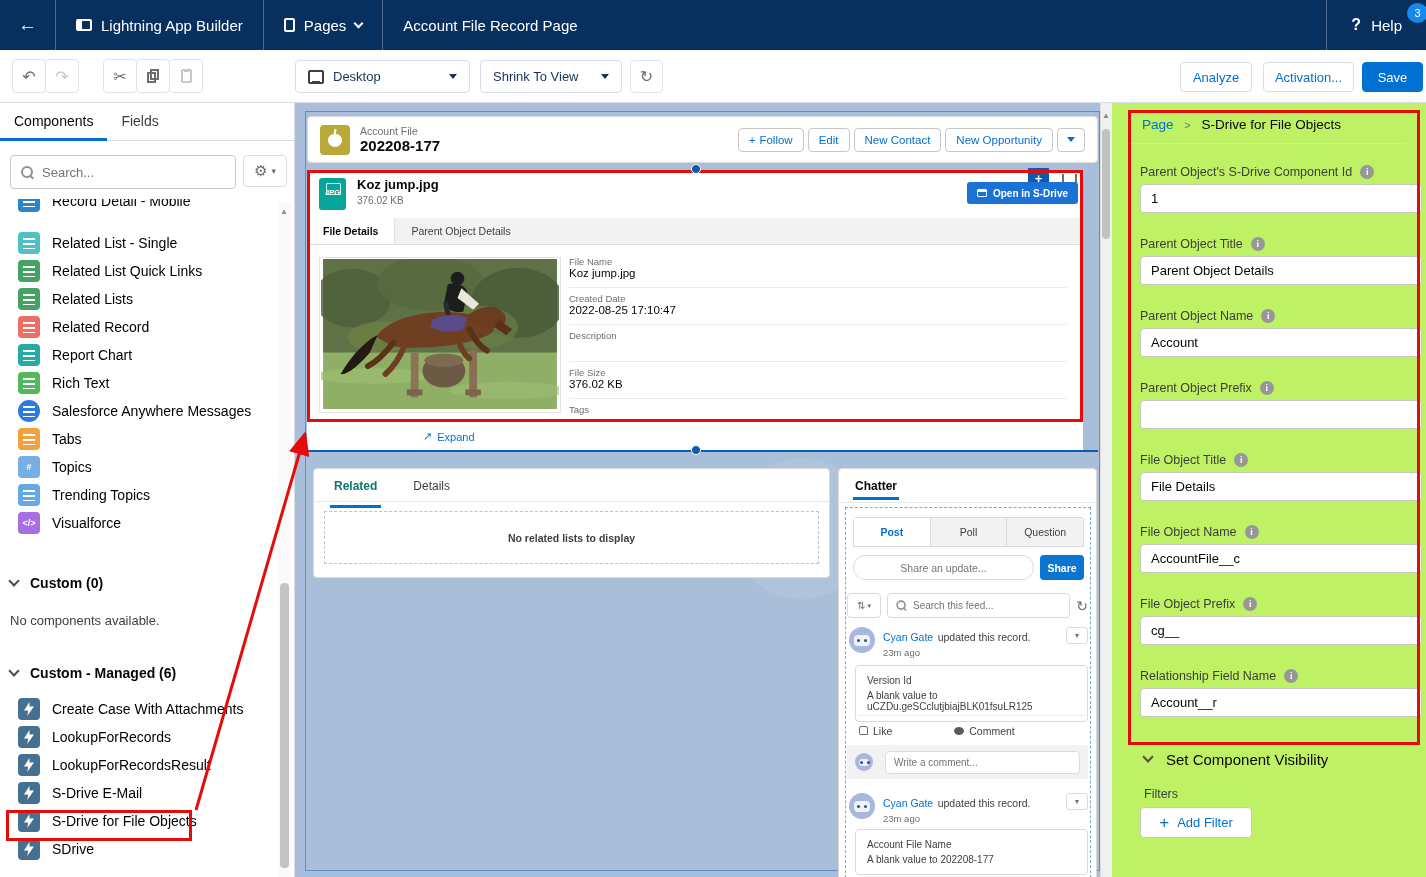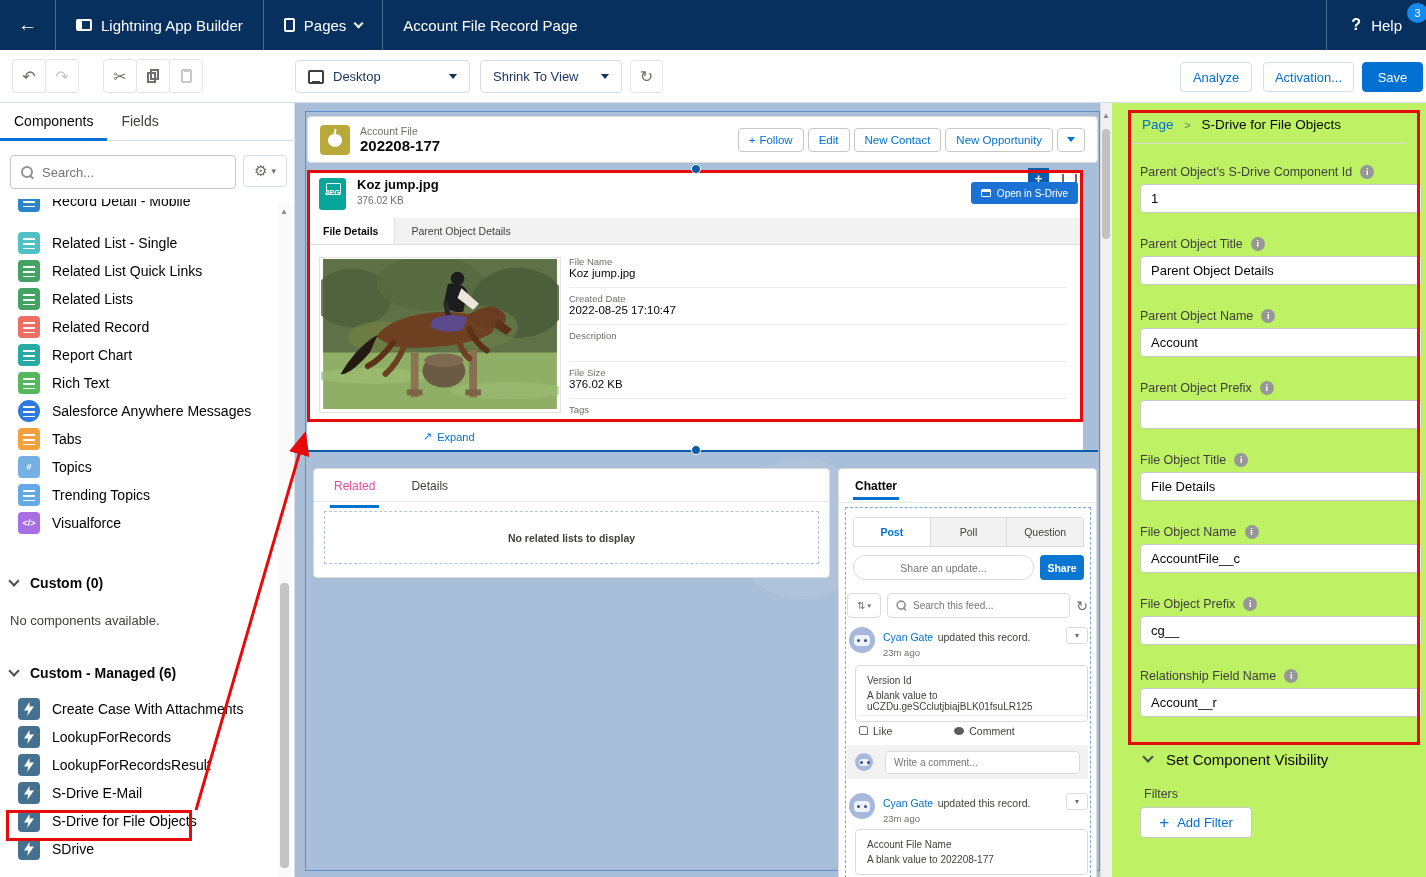--- a/index.html
+++ b/index.html
@@ -70,21 +70,21 @@
 .rbtn{height:24px;border:1px solid #c9c7c5;border-radius:4px;background:#fff;color:#0070d2;font-size:11.5px;display:flex;align-items:center;padding:0 10px;gap:4px;cursor:pointer}
 .bluetxt{color:#0070d2}
 .tridn{width:0;height:0;border-left:4px solid transparent;border-right:4px solid transparent;border-top:5px solid #0070d2}
 
 .filecomp{position:absolute;left:12px;top:67px;width:776px;height:280px;background:#fff}
 .fhead{position:relative;height:48px}
 .jpgic{position:absolute;left:12px;top:8px;width:27px;height:32px;background:#06a59a;border-radius:3px;color:#fff;font-size:7.5px;font-weight:bold;display:flex;align-items:flex-end;justify-content:center;padding-bottom:13px}
 .jpgic::before{content:"";position:absolute;top:5px;left:7px;width:13px;height:10px;border:1.5px solid rgba(255,255,255,.9);border-radius:1px}
 .fname{position:absolute;left:50px;top:7px;font-size:13px;font-weight:bold;color:#080707}
 .fsize{position:absolute;left:50px;top:25px;font-size:10px;color:#706e6b}
-.openbtn{position:absolute;right:5px;top:12px;height:22px;background:#1a73d4;border-radius:3px;color:#fff;font-size:10px;font-weight:normal;display:flex;align-items:center;padding:0 10px;gap:6px;cursor:pointer}
+.openbtn{position:absolute;right:5px;top:12px;height:22px;background:#1a73d4;border-radius:3px;color:#fff;font-size:10px;font-weight:bold;display:flex;align-items:center;padding:0 10px;gap:6px;cursor:pointer}
 .winw{width:10px;height:8px;border:1.5px solid #fff;border-radius:1px;position:relative}
 .winw::after{content:"";position:absolute;left:0;right:0;top:0;height:2px;background:#fff}
 .movebtn{position:absolute;right:34px;top:-2px;width:21px;height:20px;background:#0b5cab;color:#fff;display:flex;align-items:center;justify-content:center;font-size:13px;font-weight:bold;cursor:grab}
 .trashbtn{position:absolute;right:8px;top:0px;width:14px;height:16px;cursor:pointer}
 .trashbtn::before{content:"";position:absolute;left:1px;top:4px;width:11px;height:11px;border:2px solid #706e6b;border-top:none;border-radius:0 0 2px 2px}
 .trashbtn::after{content:"";position:absolute;left:0;top:1px;width:13px;height:2px;background:#706e6b}
 .ftabs{position:absolute;left:0;right:0;top:48px;height:27px;background:#f3f2f2;border-bottom:1px solid #ddd;display:flex;font-size:10.5px;color:#3e3e3c}
 .ftab{padding:0 16px;display:flex;align-items:center;cursor:pointer}
 .ftab.on{background:#fff;font-weight:bold;color:#080707;border-right:1px solid #e2e2e2}
 .fbody{position:absolute;left:0;right:0;top:75px;height:172px}
@@ -93,21 +93,21 @@
 .frow{border-bottom:1px solid #ececec;padding:5px 0 6px 0}
 .frow:last-child{border-bottom:none}
 .flab{font-size:9.5px;color:#706e6b}
 .fval{font-size:11.5px;color:#080707;min-height:14px}
 .expand{position:absolute;left:116px;bottom:7px;display:flex;align-items:center;gap:5px;color:#0070d2;font-size:11px;cursor:pointer}
 .selline{position:absolute;left:12px;top:347px;width:791px;height:2px;background:#0b5cab}
 
 .relcard{left:18px;top:365px;width:517px;height:110px}
 .rtabs{display:flex;gap:36px;padding:10px 20px 0 20px;font-size:12px;color:#3e3e3c;border-bottom:1px solid #e8e8e8;height:33px}
 .rtab{position:relative;cursor:pointer}
-.rtab.on{font-weight:normal;color:#ec4899}
+.rtab.on{font-weight:bold;color:#0f766e}
 .rtab.on::after{content:"";position:absolute;left:-4px;right:-4px;bottom:-7px;height:3px;background:#0070d2}
 .dashedbox{position:absolute;left:10px;top:42px;right:10px;height:53px;border:1px dashed #b9c4cf;display:flex;align-items:center;justify-content:center;font-size:10.5px;font-weight:bold;color:#3e3e3c}
 
 .chatcard{left:543px;top:365px;width:259px;height:420px;overflow:hidden}
 .chattitle{position:absolute;left:16px;top:10px;font-size:12px;font-weight:bold;color:#080707}
 .chatul{position:absolute;left:14px;top:28px;width:46px;height:3px;background:#0070d2}
 .chatdiv{position:absolute;left:0;right:0;top:33px;height:1px;background:#e8e8e8}
 .chatdash{position:absolute;left:6px;top:38px;width:246px;height:376px;border:1px dashed #7da7d9;pointer-events:none}
 .pubtabs{position:absolute;left:14px;top:48px;width:231px;height:30px;display:flex;border:1px solid #dddbda;border-radius:3px 3px 0 0;overflow:hidden;font-size:10.5px}
 .ptab{flex:1;display:flex;align-items:center;justify-content:center;background:#f3f2f2;color:#3e3e3c;border-right:1px solid #dddbda;cursor:pointer}

